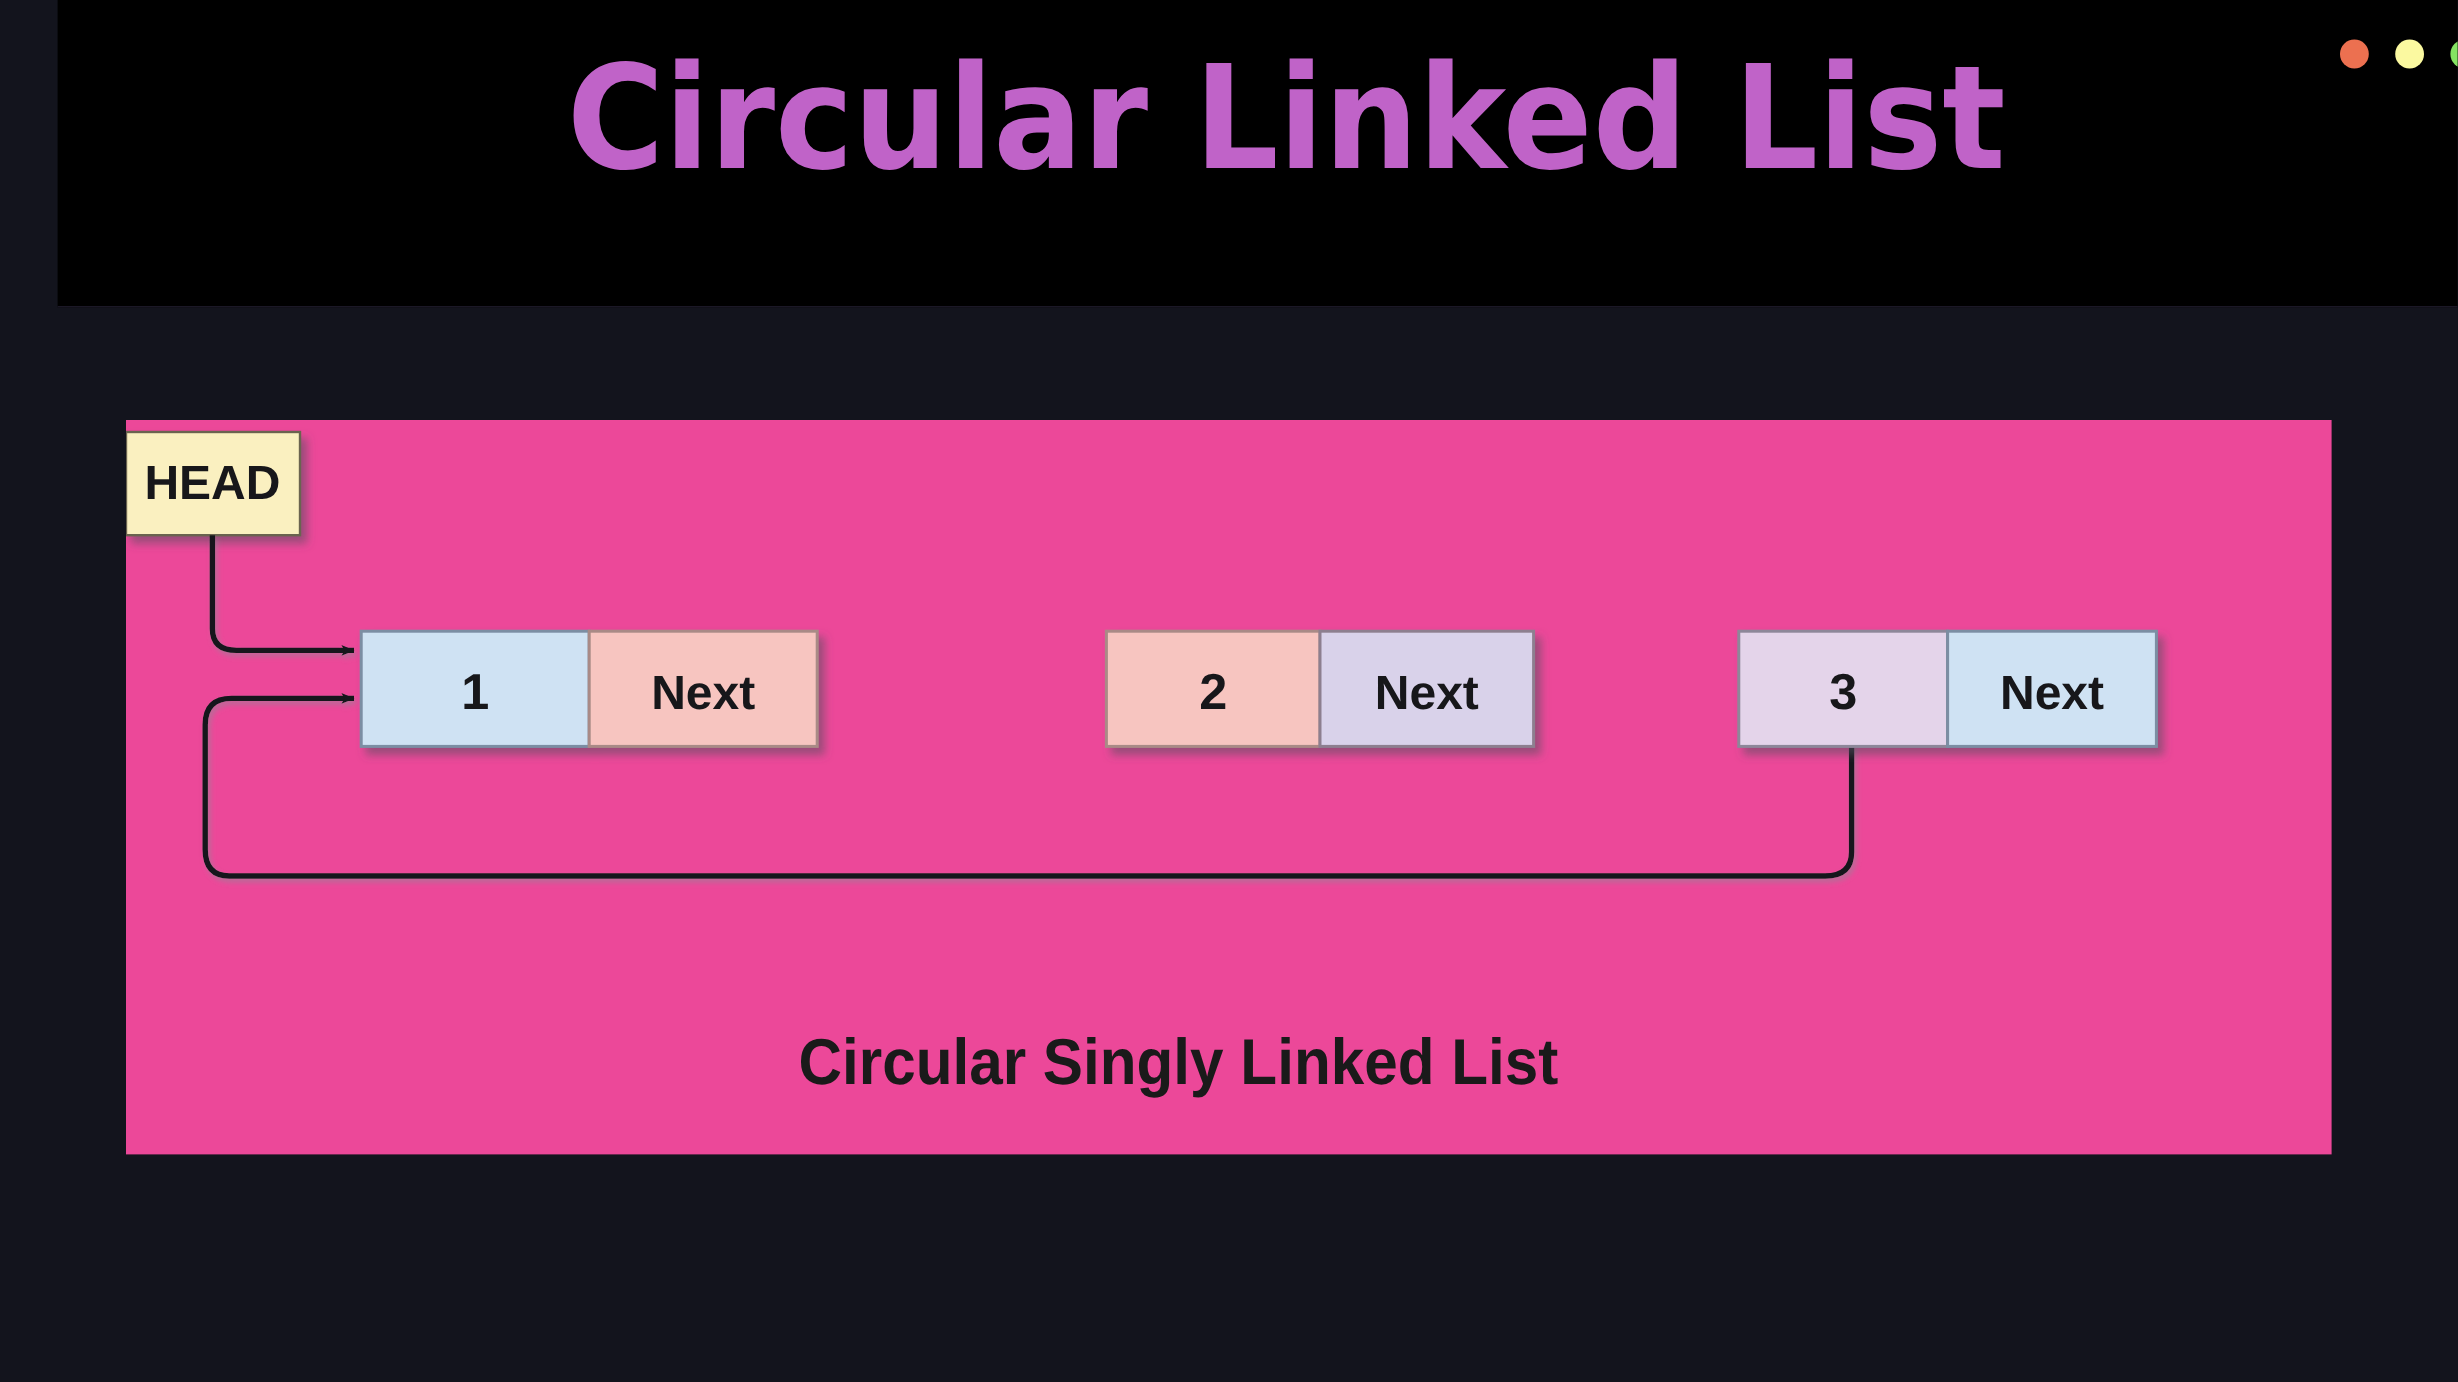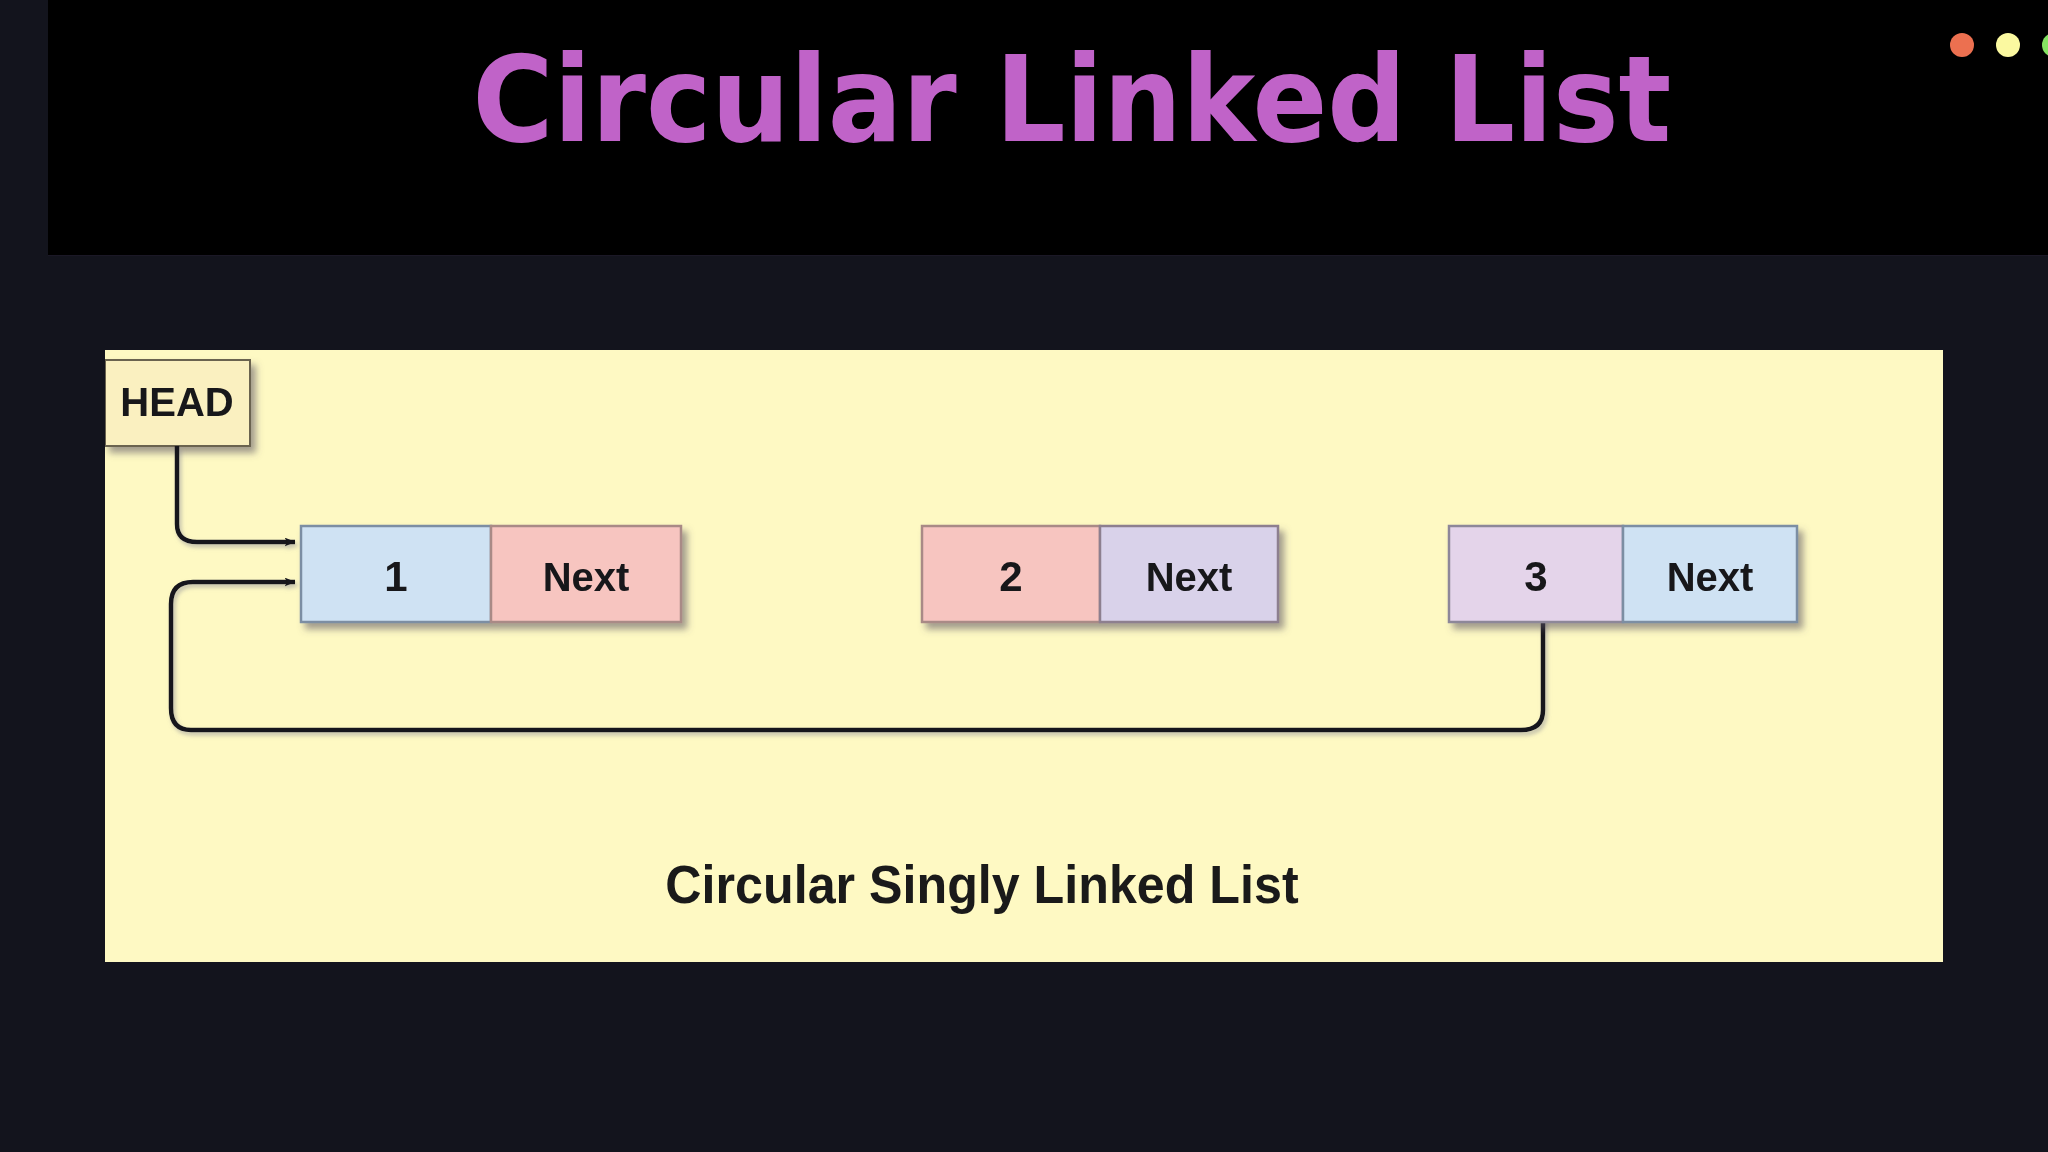--- a/index.html
+++ b/index.html
@@ -36,21 +36,21 @@
     line-height:1.0;
     font-family:"DejaVu Sans", sans-serif;
     transform:scaleX(0.92);
   }
 
   
   .canvas-wrap {
     position:absolute;
     left:105px; top:350px;
     width:1838px; height:612px;
-    background:#fef9c3;
+    background:#ec4899;
   }
   .diagram-svg { display:block; width:1838px; height:680px; }
 </style>
 </head>
 <body>
 
 <div id="app">
 
   <div class="titlebar">
     <div class="app-title">Circular Linked List</div>

